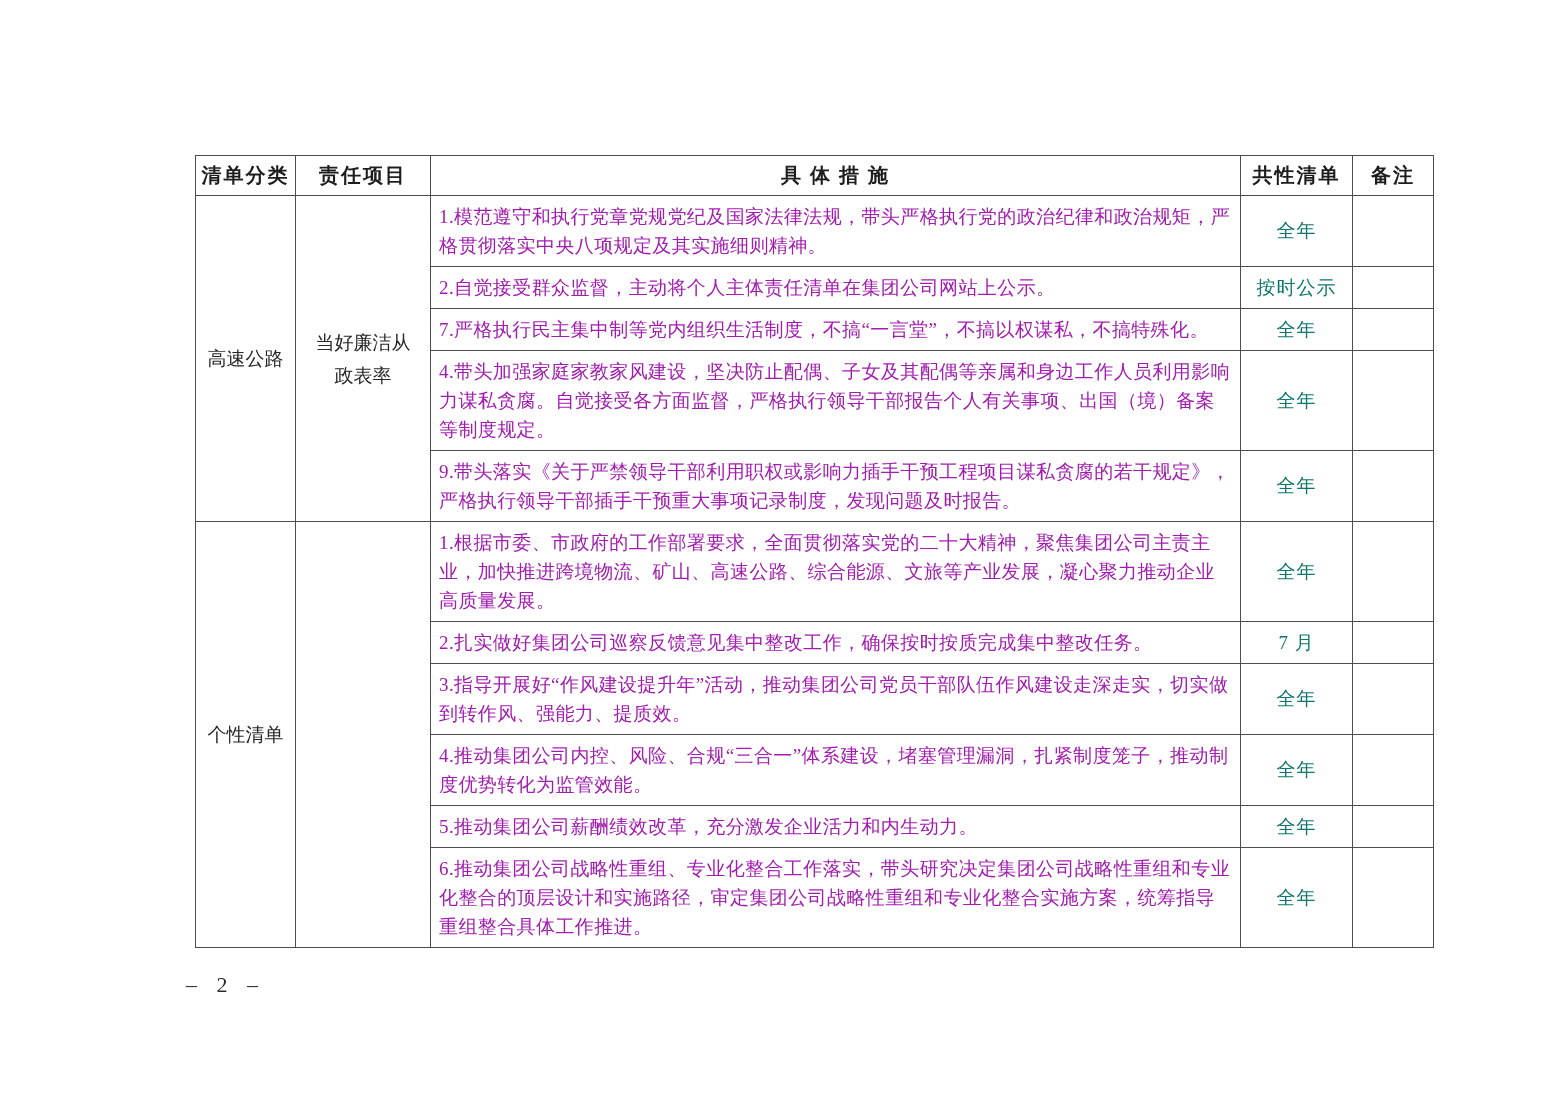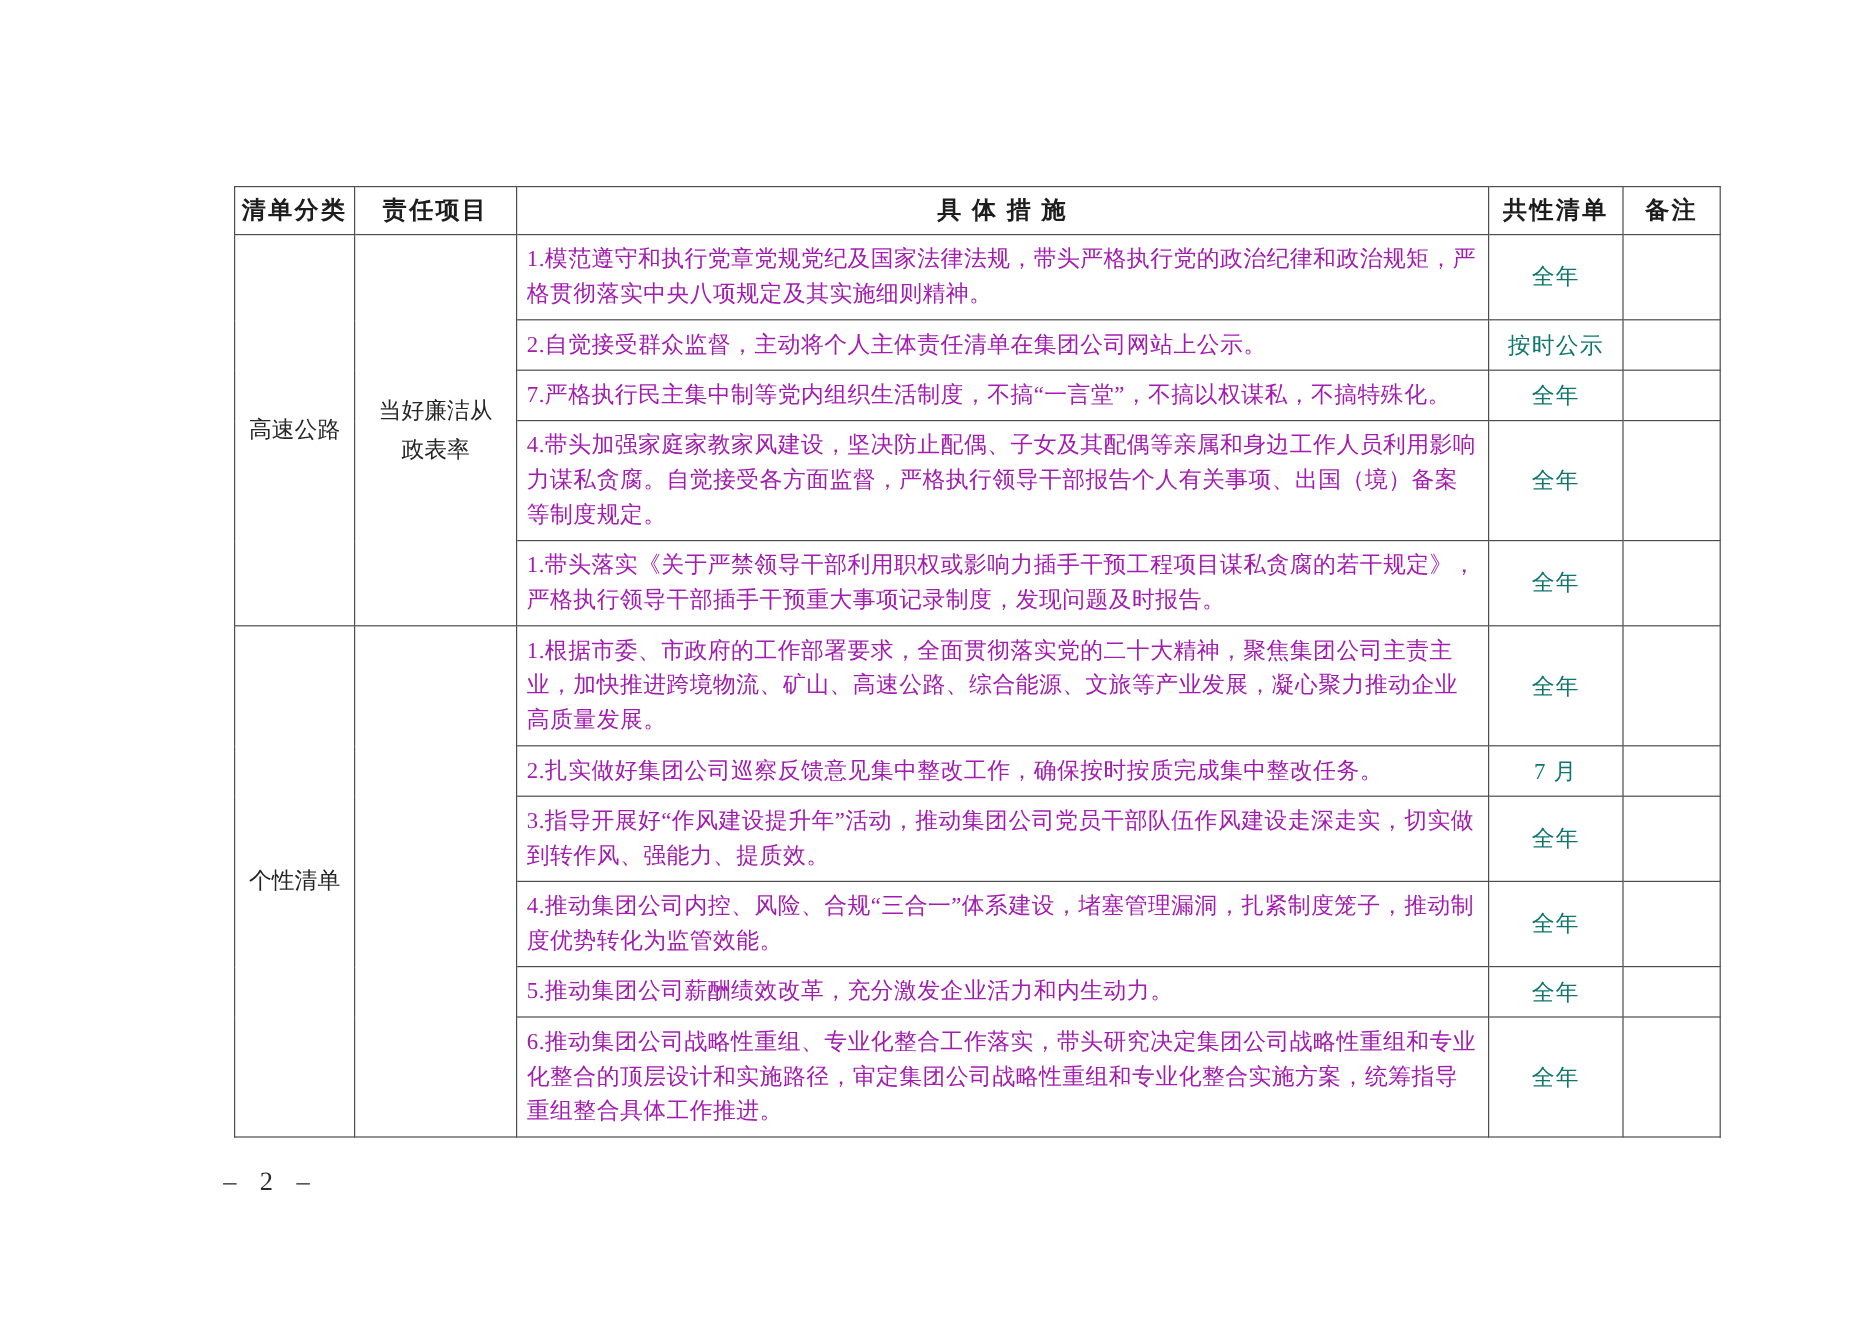--- a/index.html
+++ b/index.html
@@ -105,21 +105,21 @@
         <td class="cell-measure">7.严格执行民主集中制等党内组织生活制度，不搞“一言堂”，不搞以权谋私，不搞特殊化。</td>
         <td class="cell-deadline">全年</td>
         <td class="cell-remark"></td>
       </tr>
       <tr>
         <td class="cell-measure">4.带头加强家庭家教家风建设，坚决防止配偶、子女及其配偶等亲属和身边工作人员利用影响力谋私贪腐。自觉接受各方面监督，严格执行领导干部报告个人有关事项、出国（境）备案等制度规定。</td>
         <td class="cell-deadline">全年</td>
         <td class="cell-remark"></td>
       </tr>
       <tr>
-        <td class="cell-measure">1.带头落实《关于严禁领导干部利用职权或影响力插手干预工程项目谋私贪腐的若干规定》，严格执行领导干部插手干预重大事项记录制度，发现问题及时报告。</td>
+        <td class="cell-measure">9.带头落实《关于严禁领导干部利用职权或影响力插手干预工程项目谋私贪腐的若干规定》，严格执行领导干部插手干预重大事项记录制度，发现问题及时报告。</td>
         <td class="cell-deadline">全年</td>
         <td class="cell-remark"></td>
       </tr>
       <tr>
         <td rowspan="6" class="cell-category">个性清单</td>
         <td rowspan="6" class="cell-project"></td>
         <td class="cell-measure">1.根据市委、市政府的工作部署要求，全面贯彻落实党的二十大精神，聚焦集团公司主责主业，加快推进跨境物流、矿山、高速公路、综合能源、文旅等产业发展，凝心聚力推动企业高质量发展。</td>
         <td class="cell-deadline">全年</td>
         <td class="cell-remark"></td>
       </tr>

